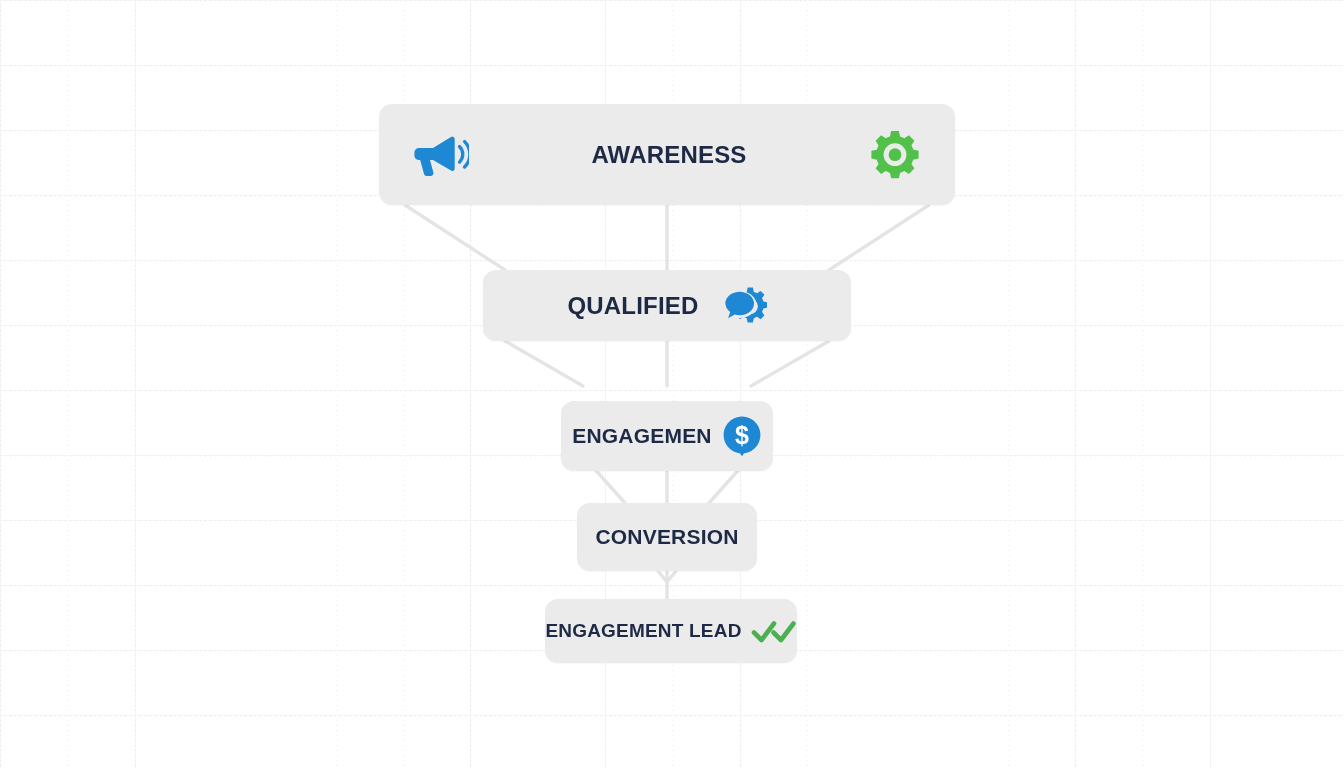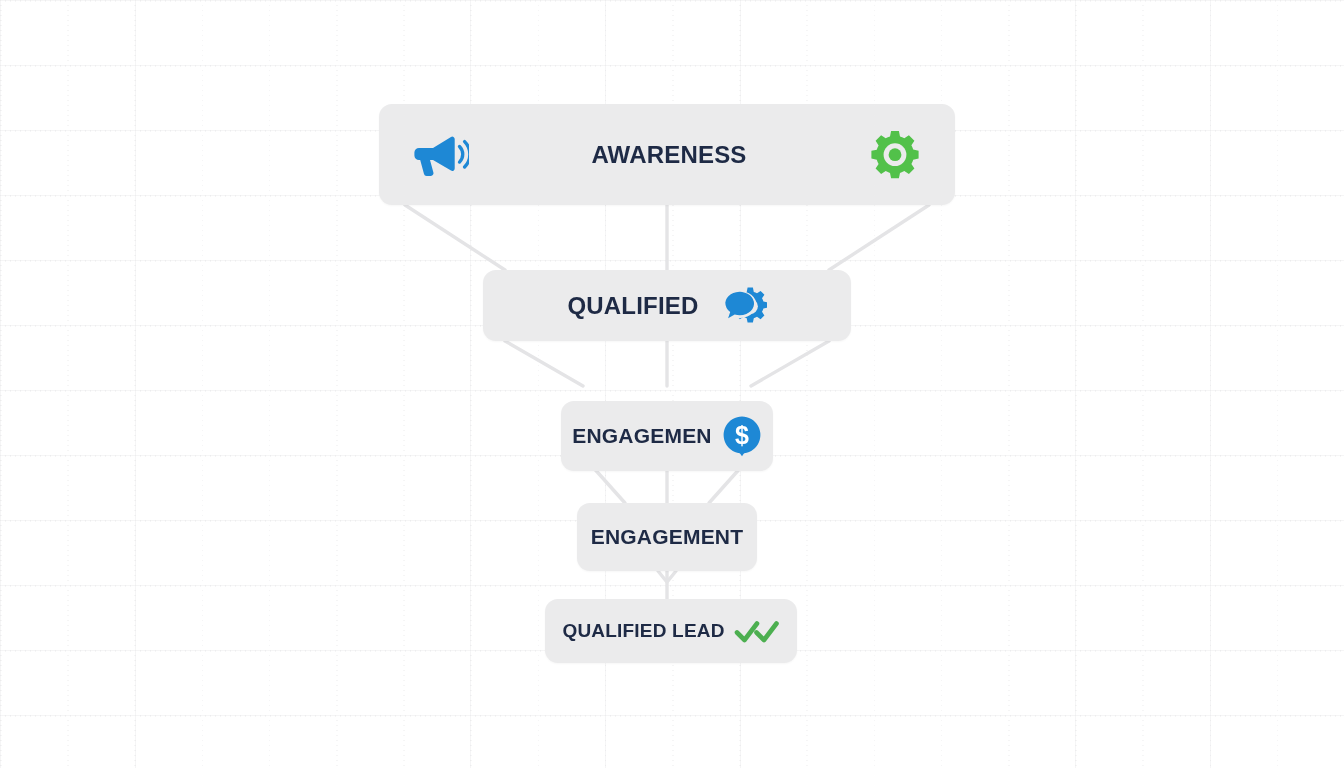--- a/index.html
+++ b/index.html
@@ -213,26 +213,26 @@
       <svg width="40" height="42" viewBox="0 0 40 42" fill="none">
         <path fill="#1e88d5" d="M20 1.6 a18.4 18.4 0 1 1 -0.01 0 z"></path>
         <path fill="#1e88d5" d="M15.4 34.5 h9.2 L20 41.2 z"></path>
         <text x="20" y="28.6" text-anchor="middle" font-family="Liberation Sans, sans-serif" font-size="25" font-weight="bold" fill="#ffffff">$</text>
       </svg>
     </span>
   </div>
 
   <div class="stage" id="stage-conversion">
 
-    <span class="stage-label">ENGAGEMENT</span>
+    <span class="stage-label">CONVERSION</span>
   </div>
 
   <div class="stage" id="stage-qualified-lead">
 
-    <span class="stage-label">QUALIFIED LEAD</span>
+    <span class="stage-label">ENGAGEMENT LEAD</span>
 
     <span class="stage-icon">
       <svg width="46" height="28" viewBox="0 0 46 28" fill="none" stroke="#4caf50" stroke-width="4.6" stroke-linecap="round" stroke-linejoin="round">
         <path d="M3 15.5 L10.5 23 L23 6.5"></path>
         <path d="M22.5 15.5 L30 23 L42.5 6.5"></path>
       </svg>
     </span>
   </div>
 
 </div>

